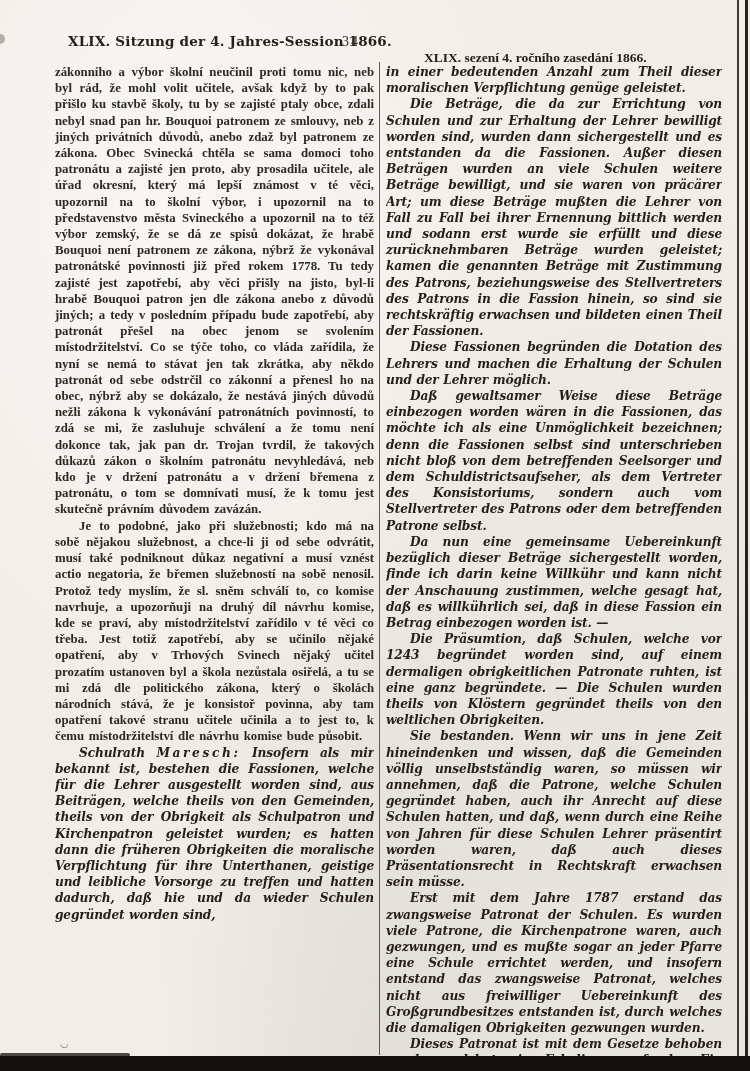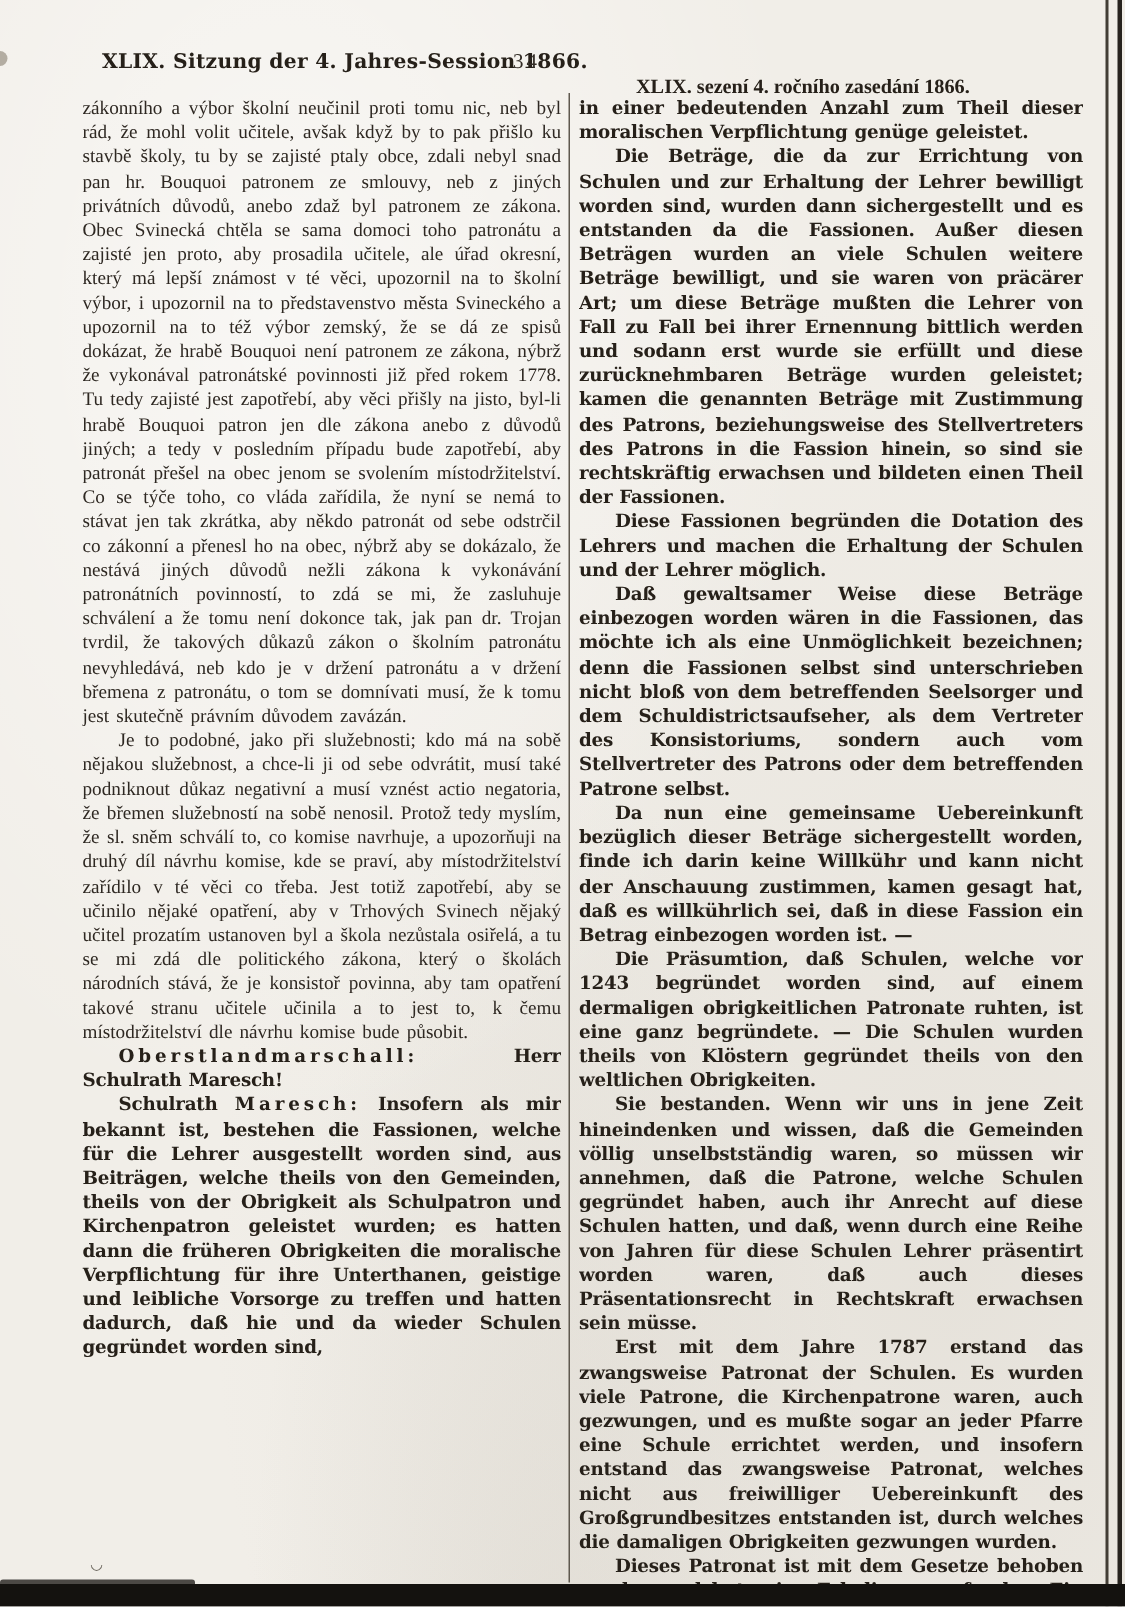--- a/index.html
+++ b/index.html
@@ -29,29 +29,29 @@
   .column-divider {
     position:absolute; left:379px; top:62px; width:1px; height:993px;
     background:#5f594f;
   }
   .col {
     position:absolute; top:64px; height:992px; overflow:hidden;
     text-align:justify;
   }
   .col-left  { left:55px;  width:319px; }
   .col-right { left:386px; width:336px; }
-  p { margin:0; padding:0; }
+  p { margin:0; padding:0;font-weight:bold; }
   .cz {
     font-family:"Liberation Serif", serif;
     font-size:12.8px; line-height:16.2px; word-spacing:1.5px; color:#2e2822;
   }
   .fraktur {
     font-family:"DejaVu Serif", serif; font-weight:bold;
     font-size:12.2px; line-height:16.2px; letter-spacing:-0.15px;
-    word-spacing:0.5px; color:#262019;
+    word-spacing:0.5px; color:#262019;font-style:italic;
   }
   .ind  { text-indent:24px; }
   .cont { text-indent:0; }
   .sperr { letter-spacing:2.6px; }
   .after-gap { margin-right:9px; }
   .edge-line-1 {
     position:absolute; left:737px; top:0; width:2px; height:1071px;
     background:#423d35;
   }
   .edge-line-2 {
@@ -87,30 +87,29 @@
 
   <div class="header-left">XLIX. Sitzung der 4. Jahres-Session 1866.</div>
   <div class="page-number">34</div>
   <div class="header-right">XLIX. sezení 4. ročního zasedání 1866.</div>
 
   <div class="column-divider"></div>
 
   <div class="col col-left">
     <p class="cz cont">zákonního a výbor školní neučinil proti tomu nic, neb byl rád, že mohl volit učitele, avšak když by to pak přišlo ku stavbě školy, tu by se zajisté ptaly obce, zdali nebyl snad pan hr. Bouquoi patronem ze smlouvy, neb z jiných privátních důvodů, anebo zdaž byl patronem ze zákona. Obec Svinecká chtěla se sama domoci toho patronátu a zajisté jen proto, aby prosadila učitele, ale úřad okresní, který má lepší známost v té věci, upozornil na to školní výbor, i upozornil na to představenstvo města Svineckého a upozornil na to též výbor zemský, že se dá ze spisů dokázat, že hrabě Bouquoi není patronem ze zákona, nýbrž že vykonával patronátské povinnosti již před rokem 1778. Tu tedy zajisté jest zapotřebí, aby věci přišly na jisto, byl-li hrabě Bouquoi patron jen dle zákona anebo z důvodů jiných; a tedy v posledním případu bude zapotřebí, aby patronát přešel na obec jenom se svolením místodržitelství. Co se týče toho, co vláda zařídila, že nyní se nemá to stávat jen tak zkrátka, aby někdo patronát od sebe odstrčil co zákonní a přenesl ho na obec, nýbrž aby se dokázalo, že nestává jiných důvodů nežli zákona k vykonávání patronátních povinností, to zdá se mi, že zasluhuje schválení a že tomu není dokonce tak, jak pan dr. Trojan tvrdil, že takových důkazů zákon o školním patronátu nevyhledává, neb kdo je v držení patronátu a v držení břemena z patronátu, o tom se domnívati musí, že k tomu jest skutečně právním důvodem zavázán.</p>
     <p class="cz ind">Je to podobné, jako při služebnosti; kdo má na sobě nějakou služebnost, a chce-li ji od sebe odvrátit, musí také podniknout důkaz negativní a musí vznést actio negatoria, že břemen služebností na sobě nenosil. Protož tedy myslím, že sl. sněm schválí to, co komise navrhuje, a upozorňuji na druhý díl návrhu komise, kde se praví, aby místodržitelství zařídilo v té věci co třeba. Jest totiž zapotřebí, aby se učinilo nějaké opatření, aby v Trhových Svinech nějaký učitel prozatím ustanoven byl a škola nezůstala osiřelá, a tu se mi zdá dle politického zákona, který o školách národních stává, že je konsistoř povinna, aby tam opatření takové stranu učitele učinila a to jest to, k čemu místodržitelství dle návrhu komise bude působit.</p>
-    <p class="fraktur ind"><span class="sperr after-gap">Oberstlandmarschall:</span> <span>Herr Schulrath Maresch!</span></p>
     <p class="fraktur ind"><span>Schulrath</span> <span class="sperr">Maresch:</span> <span>Insofern als mir bekannt ist, bestehen die Fassionen, welche für die Lehrer ausgestellt worden sind, aus Beiträgen, welche theils von den Gemeinden, theils von der Obrigkeit als Schulpatron und Kirchenpatron geleistet wurden; es hatten dann die früheren Obrigkeiten die moralische Verpflichtung für ihre Unterthanen, geistige und leibliche Vorsorge zu treffen und hatten dadurch, daß hie und da wieder Schulen gegründet worden sind,</span></p>
   </div>
 
   <div class="col col-right">
     <p class="fraktur cont">in einer bedeutenden Anzahl zum Theil dieser moralischen Verpflichtung genüge geleistet.</p>
     <p class="fraktur ind">Die Beträge, die da zur Errichtung von Schulen und zur Erhaltung der Lehrer bewilligt worden sind, wurden dann sichergestellt und es entstanden da die Fassionen. Außer diesen Beträgen wurden an viele Schulen weitere Beträge bewilligt, und sie waren von präcärer Art; um diese Beträge mußten die Lehrer von Fall zu Fall bei ihrer Ernennung bittlich werden und sodann erst wurde sie erfüllt und diese zurücknehmbaren Beträge wurden geleistet; kamen die genannten Beträge mit Zustimmung des Patrons, beziehungsweise des Stellvertreters des Patrons in die Fassion hinein, so sind sie rechtskräftig erwachsen und bildeten einen Theil der Fassionen.</p>
     <p class="fraktur ind">Diese Fassionen begründen die Dotation des Lehrers und machen die Erhaltung der Schulen und der Lehrer möglich.</p>
     <p class="fraktur ind">Daß gewaltsamer Weise diese Beträge einbezogen worden wären in die Fassionen, das möchte ich als eine Unmöglichkeit bezeichnen; denn die Fassionen selbst sind unterschrieben nicht bloß von dem betreffenden Seelsorger und dem Schuldistrictsaufseher, als dem Vertreter des Konsistoriums, sondern auch vom Stellvertreter des Patrons oder dem betreffenden Patrone selbst.</p>
-    <p class="fraktur ind">Da nun eine gemeinsame Uebereinkunft bezüglich dieser Beträge sichergestellt worden, finde ich darin keine Willkühr und kann nicht der Anschauung zustimmen, kamen gesagt hat, daß es willkührlich sei, daß in diese Fassion ein Betrag einbezogen worden ist. —</p>
+    <p class="fraktur ind">Da nun eine gemeinsame Uebereinkunft bezüglich dieser Beträge sichergestellt worden, finde ich darin keine Willkühr und kann nicht der Anschauung zustimmen, welche gesagt hat, daß es willkührlich sei, daß in diese Fassion ein Betrag einbezogen worden ist. —</p>
     <p class="fraktur ind">Die Präsumtion, daß Schulen, welche vor 1243 begründet worden sind, auf einem dermaligen obrigkeitlichen Patronate ruhten, ist eine ganz begründete. — Die Schulen wurden theils von Klöstern gegründet theils von den weltlichen Obrigkeiten.</p>
     <p class="fraktur ind">Sie bestanden. Wenn wir uns in jene Zeit hineindenken und wissen, daß die Gemeinden völlig unselbstständig waren, so müssen wir annehmen, daß die Patrone, welche Schulen gegründet haben, auch ihr Anrecht auf diese Schulen hatten, und daß, wenn durch eine Reihe von Jahren für diese Schulen Lehrer präsentirt worden waren, daß auch dieses Präsentationsrecht in Rechtskraft erwachsen sein müsse.</p>
     <p class="fraktur ind">Erst mit dem Jahre 1787 erstand das zwangsweise Patronat der Schulen. Es wurden viele Patrone, die Kirchenpatrone waren, auch gezwungen, und es mußte sogar an jeder Pfarre eine Schule errichtet werden, und insofern entstand das zwangsweise Patronat, welches nicht aus freiwilliger Uebereinkunft des Großgrundbesitzes entstanden ist, durch welches die damaligen Obrigkeiten gezwungen wurden.</p>
     <p class="fraktur ind">Dieses Patronat ist mit dem Gesetze behoben worden und hat seine Erledigung gefunden. Ein weiteres älteres Patronat nachzuweisen, ist meines Erachtens nicht nothwendig, weil dasselbe damals schon bestand, und nicht anzunehmen ist, daß die Gemeinde nach der damaligen Bildung in die Lage gekommen wäre, sich selbst eine Schule zu gründen.</p>
   </div>
 
   <span class="ink-artifact">◡</span>
 
 </div>
 

